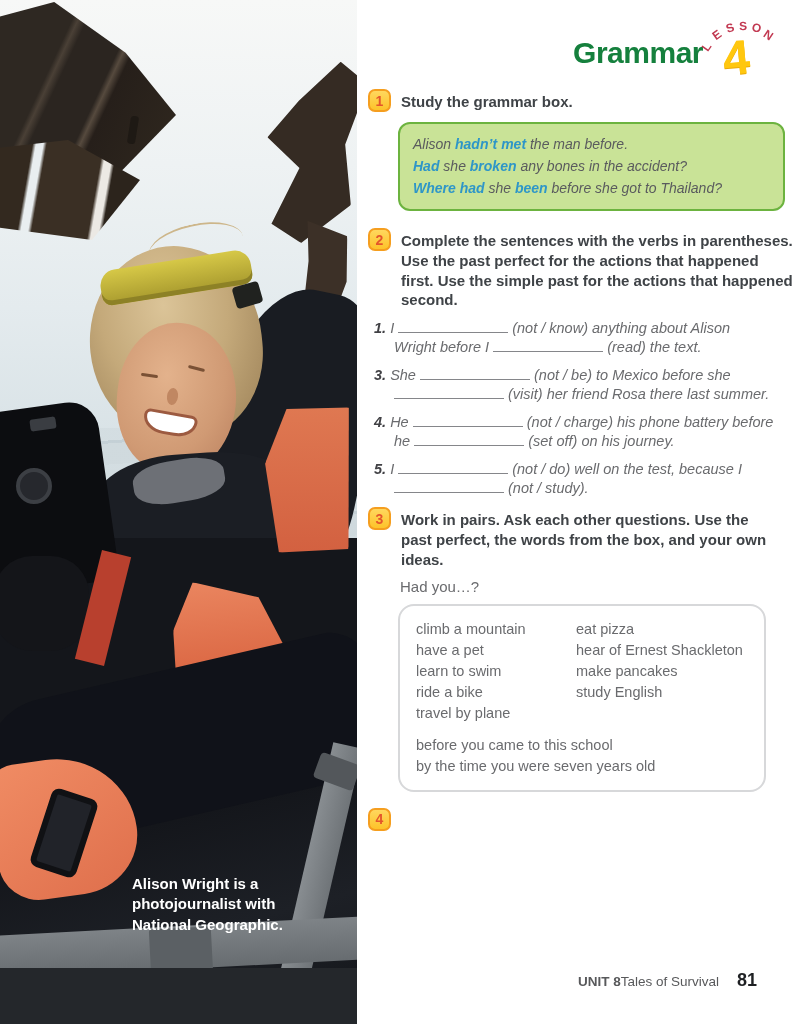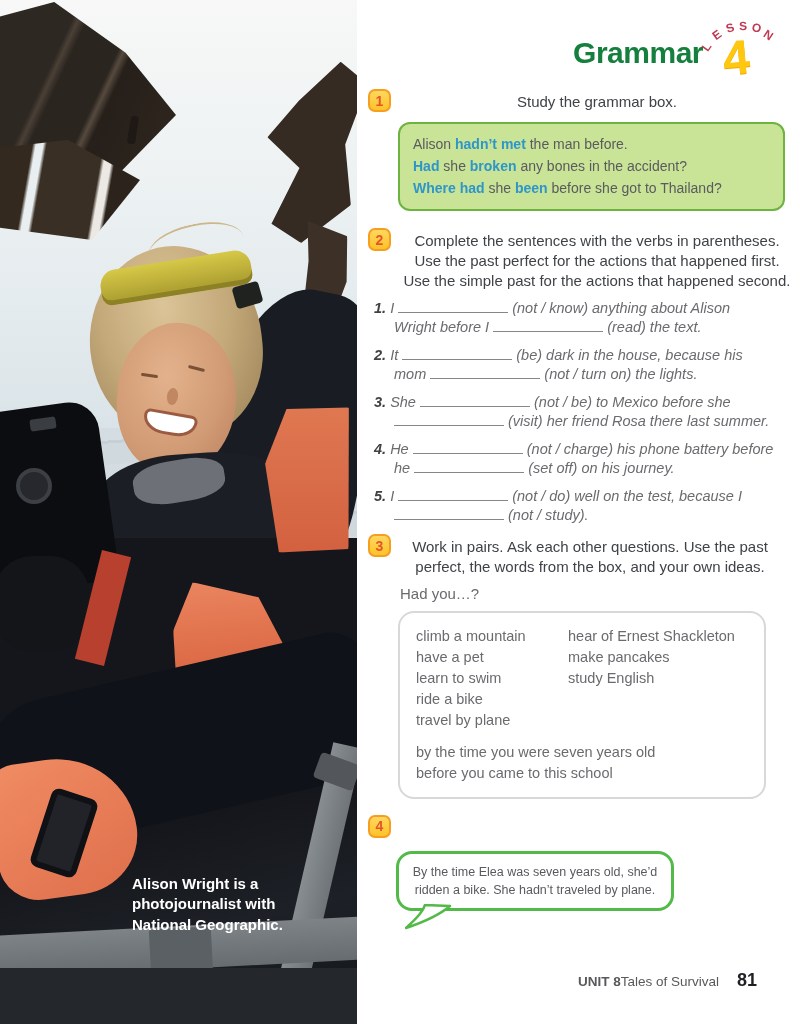--- a/index.html
+++ b/index.html
@@ -93,41 +93,41 @@
   .lesson-arc span:nth-child(4){ left:38px; top:7px;  transform:rotate(-2deg); }
   .lesson-arc span:nth-child(5){ left:51px; top:9px;  transform:rotate(16deg); }
   .lesson-arc span:nth-child(6){ left:63px; top:16px; transform:rotate(34deg); }
   .lesson-num { position:absolute; left:22px; top:18px; font-size:48px; font-weight:800; color:#ffc70f;
     transform:rotate(-5deg); text-shadow:0 1px 0 #eaa906; }
 
   .ex { display:flex; gap:10px; padding-left:8px; align-items:flex-start; }
   .badge { flex:0 0 auto; width:23px; height:23px; border-radius:7px; margin-top:-1px;
     background:linear-gradient(180deg,#ffd75e,#fdc32a); border:2px solid #f59e1f; color:#e4552b;
     font-weight:bold; font-size:14px; display:flex; align-items:center; justify-content:center; }
-  .ex-label { font-size:15px; font-weight:normal; color:#3f4347; line-height:1.32; width:392px; padding-top:2px;text-align:center; }
+  .ex-label { font-size:15px; font-weight:bold; color:#3f4347; line-height:1.32; width:392px; padding-top:2px; }
   .ex3 .ex-label { width:378px; }
 
   .gbox { margin:10px 0 0 38px; width:387px; background:#c9e397; border:2.5px solid #6cb33f;
     border-radius:12px; padding:9px 13px 10px; }
   .gbox-title { color:#00843d; font-weight:bold; font-size:14.5px; margin-bottom:5px; }
-  .gl { font-size:14px; color:#5a5b5e; line-height:22px; }
+  .gl { font-size:14px; font-style:italic; color:#5a5b5e; line-height:22px; }
   .gl-h { color:#2e96c8; font-weight:bold; }
 
   .ex2 { margin-top:18px; }
   .sents { margin:9px 0 0 14px; width:402px; }
   .sent { font-size:14.5px; color:#6a6b6e; line-height:19px; margin-bottom:9px;
     padding-left:20px; text-indent:-20px;font-style:italic; }
   .sent .n { font-weight:bold; color:#414145; }
   .blank { display:inline-block; width:110px; height:0.75em; border-bottom:1.4px solid #85868a; }
 
   .ex3 { margin-top:10px; }
   .prompt { margin:8px 0 0 40px; font-size:15px; color:#6a6b6e; }
   .wbox { margin:9px 0 0 38px; width:368px; background:#fff; border:2px solid #d7d8da;
     border-radius:16px; padding:13px 14px 13px 16px; font-size:14.5px; color:#6a6b6e; line-height:21px; }
-  .wbox-cols { display:flex; }
+  .wbox-cols { display:flex;gap:8px; }
   .wbox-cols ul { list-style:none; }
   .wbox-col1 { width:152px; flex:0 0 auto; }
   .wbox-extra { margin-top:11px; }
 
   .ex4 { margin-top:17px; }
   .bubble { position:relative; margin:13px 0 0 36px; width:278px; background:#fff; border:3px solid #53b948;
     border-radius:16px; padding:9px 12px; text-align:center; font-size:12.5px; color:#595a5e; line-height:1.45; }
   .bubble svg { position:absolute; left:6px; bottom:-22px; }
 
   .footer { position:absolute; left:360px; top:970px; width:425px; display:flex;
@@ -210,21 +210,20 @@
       <div class="gl"><span class="gl-n"></span><span class="gl-h">Where had</span><span class="gl-n"> she </span><span class="gl-h">been</span><span class="gl-n"> before she got to Thailand?</span></div>
     </div>
 
     <div class="ex ex2">
       <div class="badge">2</div>
       <div class="ex-label">Complete the sentences with the verbs in parentheses. Use the past perfect for the actions that happened first. Use the simple past for the actions that happened second.</div>
     </div>
 
     <div class="sents">
       <div class="sent"><span class="n">1.</span> <span>I</span> <span class="blank"></span> <span>(not / know) anything about Alison Wright before I</span> <span class="blank"></span> <span>(read) the text.</span></div>
-      <div class="sent"><span class="n">2.</span> <span>It</span> <span class="blank"></span> <span>(be) dark in the house, because his mom</span> <span class="blank"></span> <span>(not / turn on) the lights.</span></div>
       <div class="sent"><span class="n">3.</span> <span>She</span> <span class="blank"></span> <span>(not / be) to Mexico before she</span> <span class="blank"></span> <span>(visit) her friend Rosa there last summer.</span></div>
       <div class="sent"><span class="n">4.</span> <span>He</span> <span class="blank"></span> <span>(not / charge) his phone battery before he</span> <span class="blank"></span> <span>(set off) on his journey.</span></div>
       <div class="sent"><span class="n">5.</span> <span>I</span> <span class="blank"></span> <span>(not / do) well on the test, because I</span> <span class="blank"></span> <span>(not / study).</span></div>
     </div>
 
     <div class="ex ex3">
       <div class="badge">3</div>
       <div class="ex-label">Work in pairs. Ask each other questions. Use the past perfect, the words from the box, and your own ideas.</div>
     </div>
     <div class="prompt">Had you…?</div>
@@ -232,41 +231,36 @@
     <div class="wbox">
       <div class="wbox-cols">
         <ul class="wbox-col1">
           <li>climb a mountain</li>
           <li>have a pet</li>
           <li>learn to swim</li>
           <li>ride a bike</li>
           <li>travel by plane</li>
         </ul>
         <ul class="wbox-col2">
+          <li>eat pizza</li>
           <li>hear of Ernest Shackleton</li>
           <li>make pancakes</li>
           <li>study English</li>
         </ul>
       </div>
       <div class="wbox-extra">
+        <div>before you came to this school</div>
         <div>by the time you were seven years old</div>
-        <div>before you came to this school</div>
       </div>
     </div>
 
     <div class="ex ex4">
       <div class="badge">4</div>
     </div>
 
-    <div class="bubble">
-      <span>By the time Elea was seven years old, she’d ridden a bike. She hadn’t traveled by plane.</span>
-      <svg width="48" height="26" viewBox="0 0 48 26">
-        <path d="M45,2 C32,13 13,20 1,24 C14,12 18,7 20,1 Z" fill="#ffffff" stroke="#53b948" stroke-width="2.5" stroke-linejoin="round"></path>
-      </svg>
-    </div>
 
   </div>
 
   <div class="footer">
     <span class="f-unit">UNIT 8</span>
     <span class="f-title">Tales of Survival</span>
     <span class="f-page">81</span>
   </div>
 
 </div>

